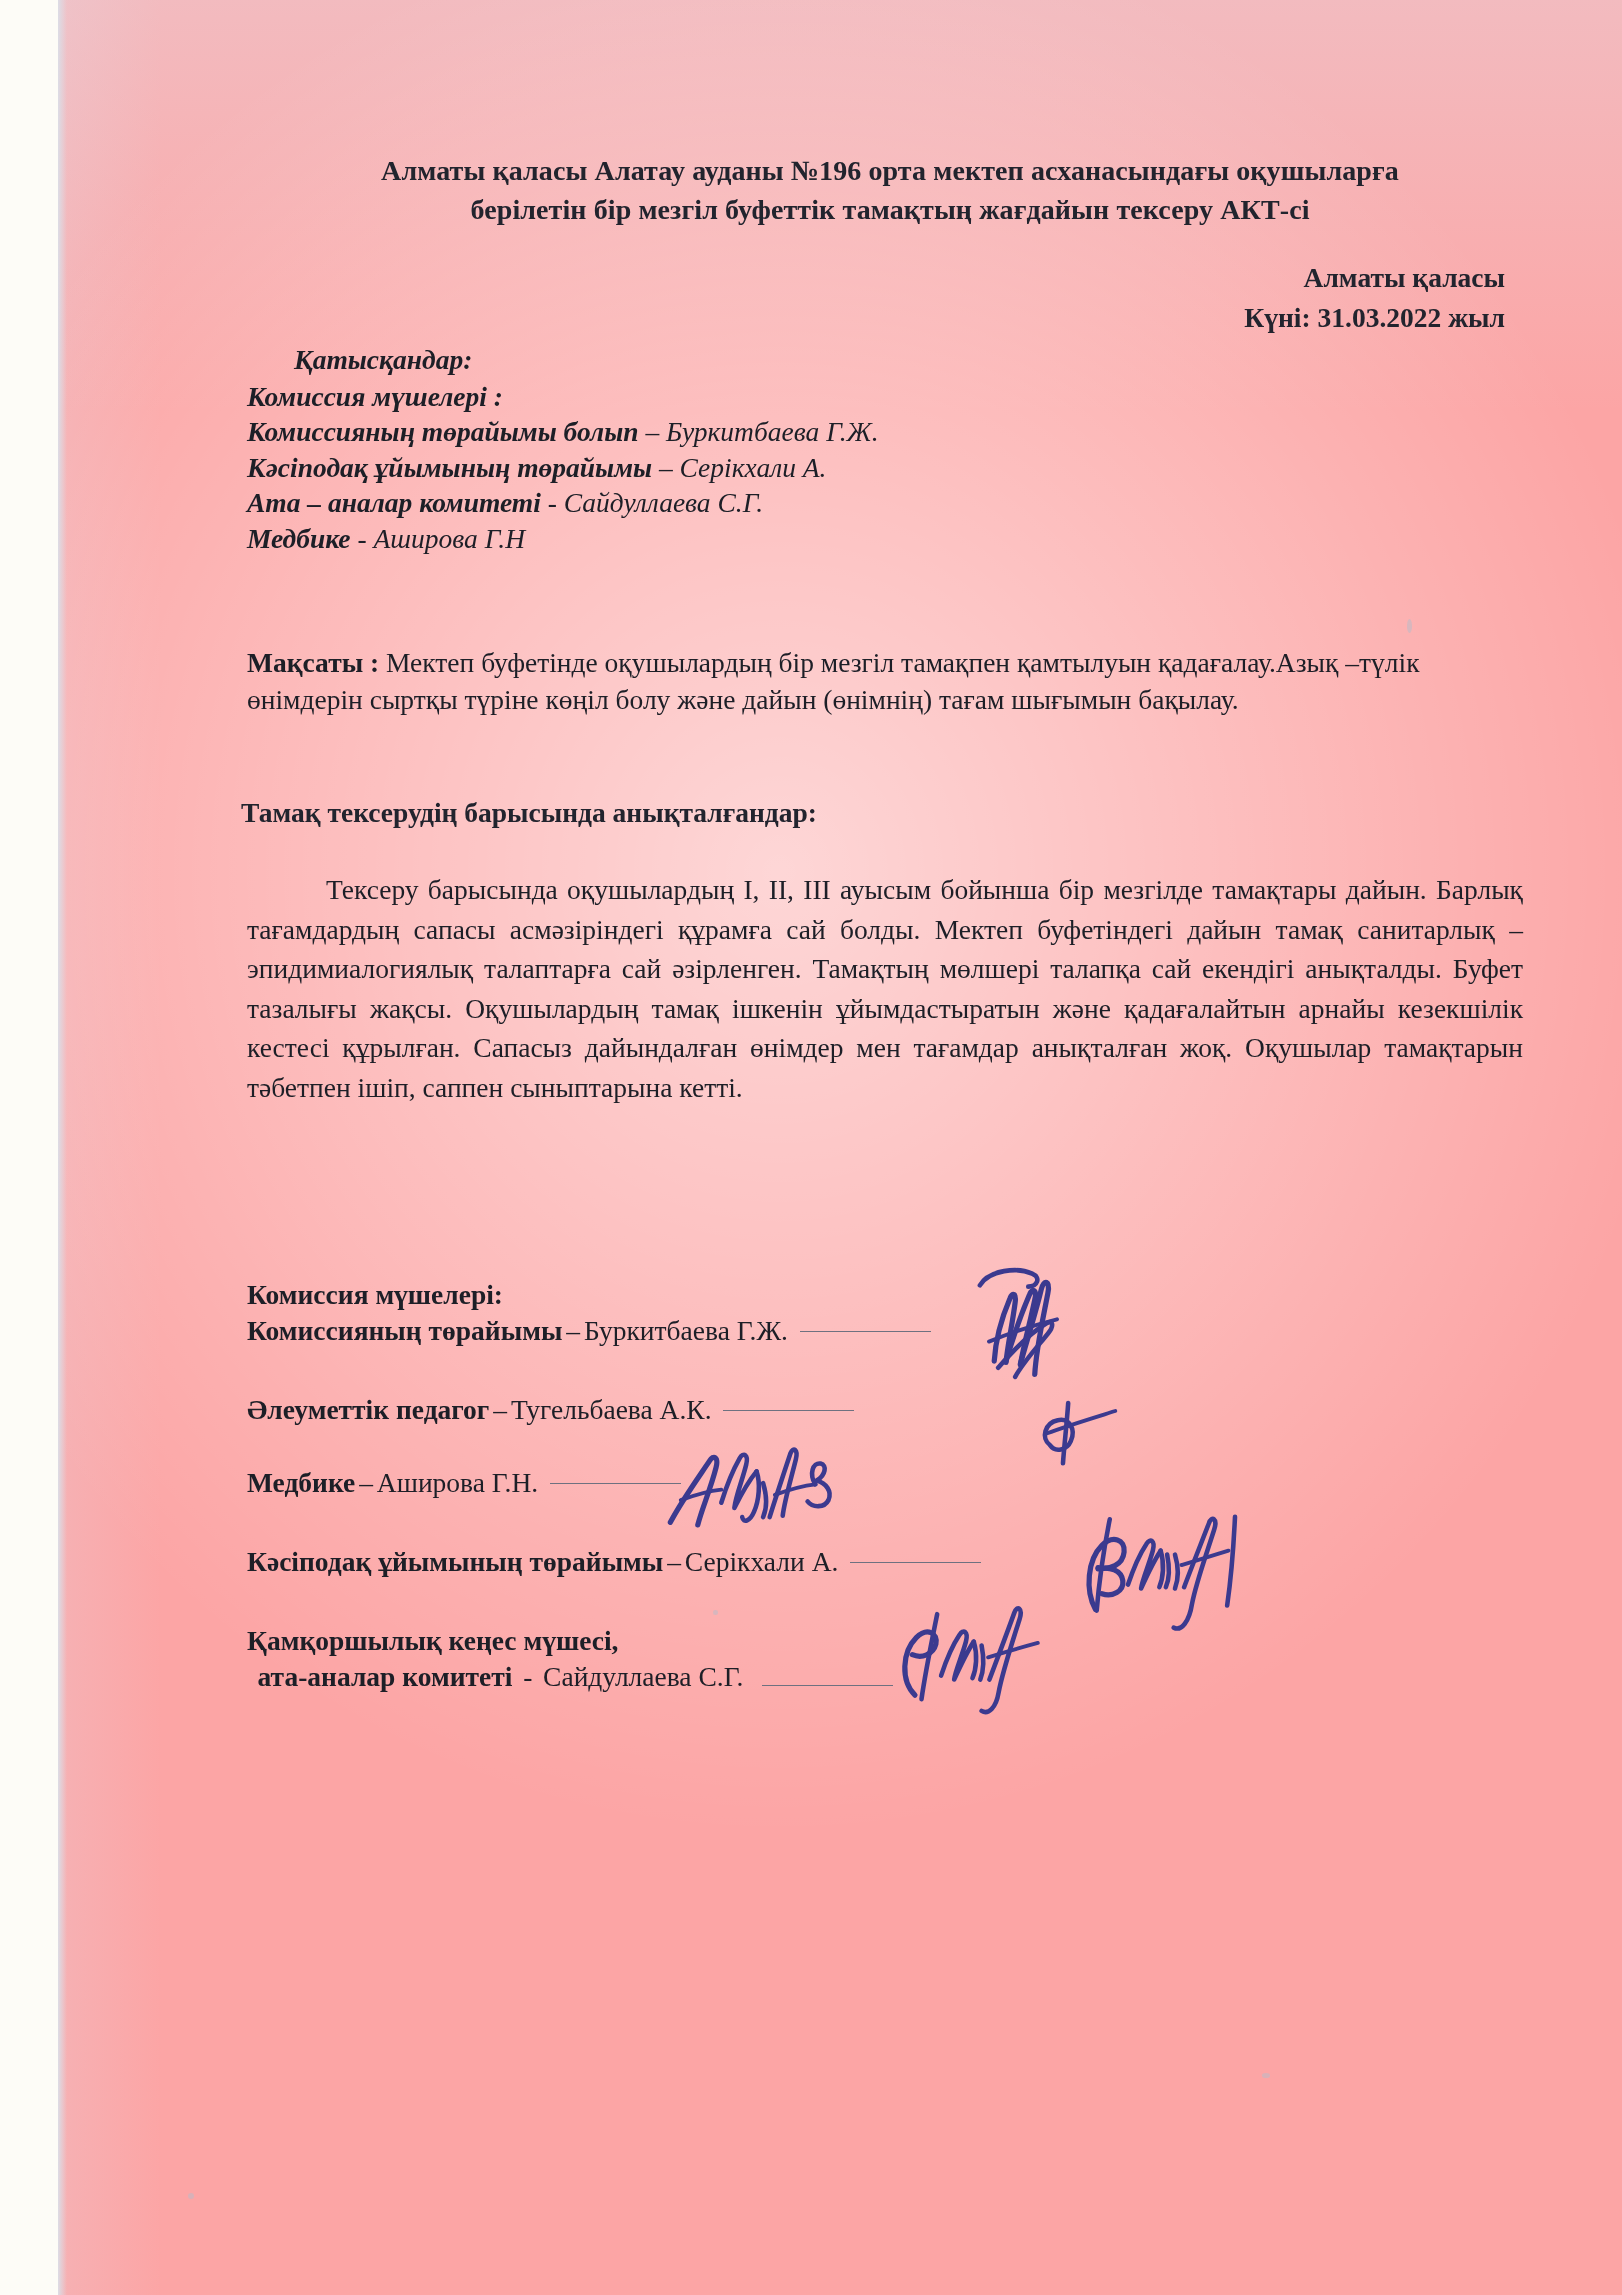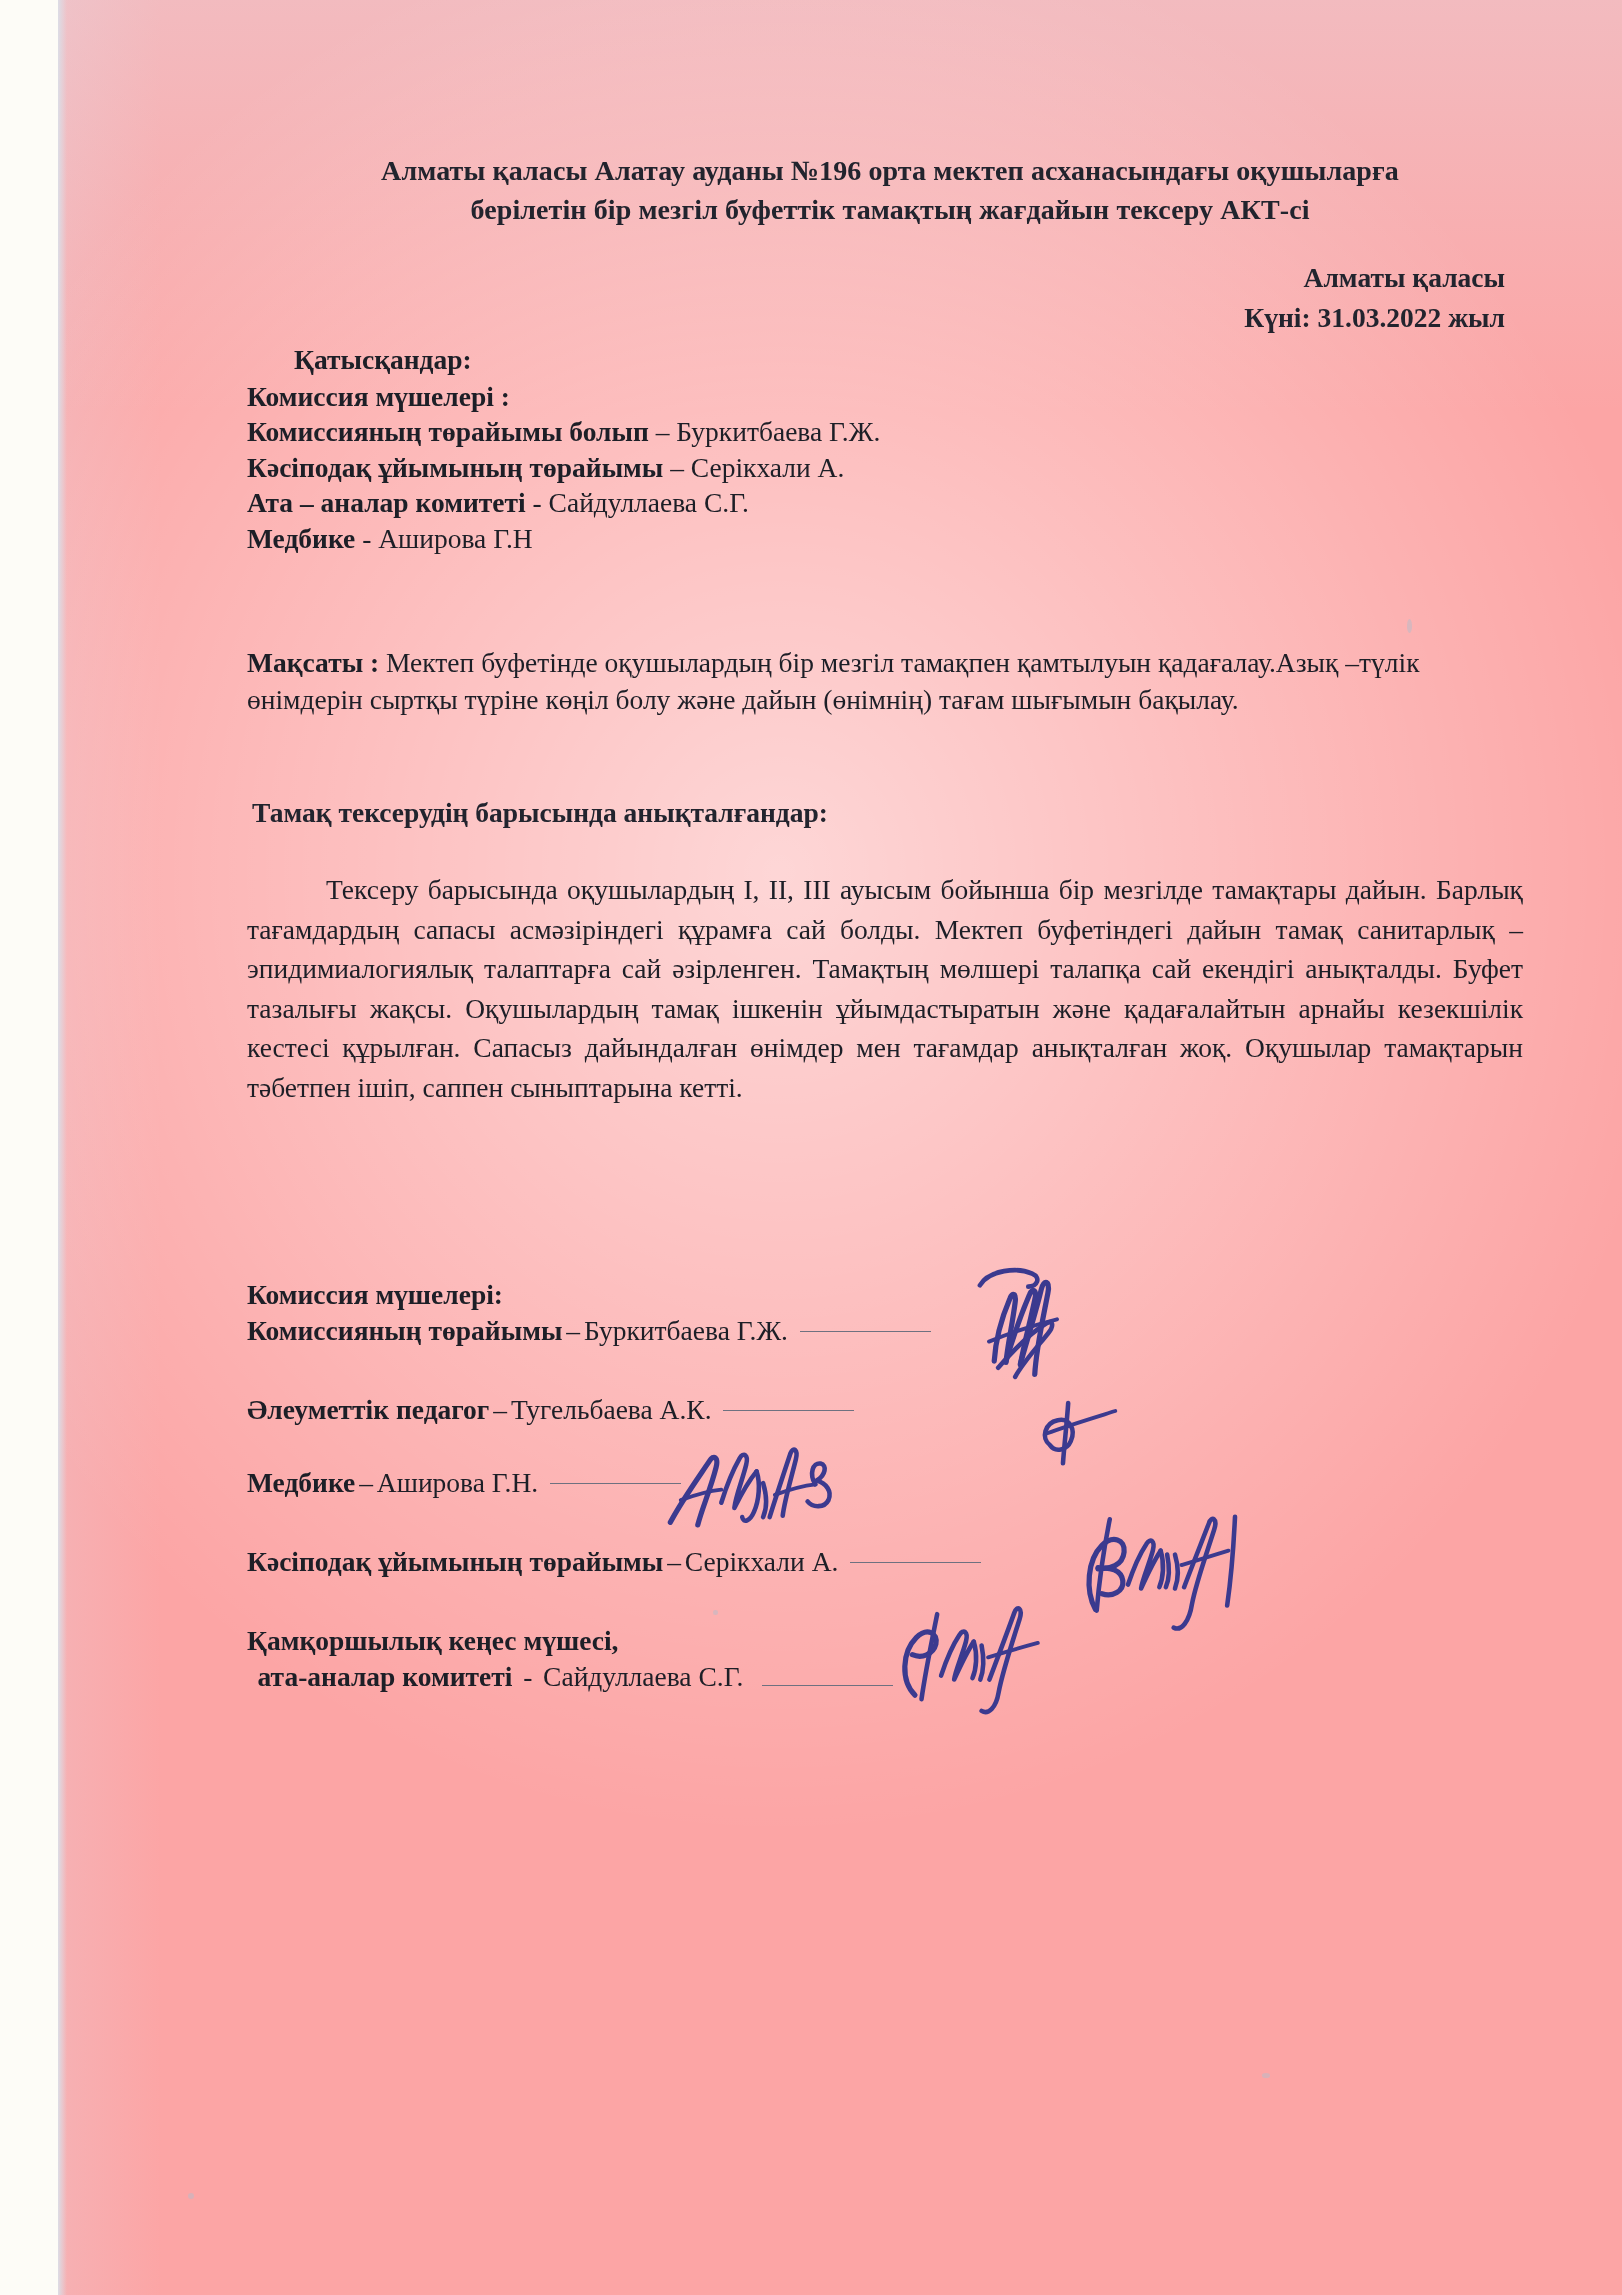--- a/index.html
+++ b/index.html
@@ -90,20 +90,21 @@
     color: #22242e;
   }
 
   .attendees {
     position: absolute;
     left: 247px;
     top: 342px;
     font-size: 27.5px;
     line-height: 1.29;
     color: #1d1f27;
+    font-style: italic;
   }
   .attendees .head {
     font-weight: bold;
     display: block;
     margin-left: 47px;
     margin-bottom: 1.3px;
   }
   .attendees .row {
     display: block;
     white-space: nowrap;
@@ -118,21 +119,21 @@
     width: 1263px;
     font-size: 27.5px;
     line-height: 1.33;
     text-align: left;
     color: #1d1f27;
   }
   .purpose .label { font-weight: bold; }
 
   .findings-head {
     position: absolute;
-    left: 252px;
+    left: 241px;
     top: 797px;
     font-weight: bold;
     font-size: 27.5px;
     color: #22242e;
   }
 
   .body-par {
     position: absolute;
     left: 247px;
     top: 870px;

